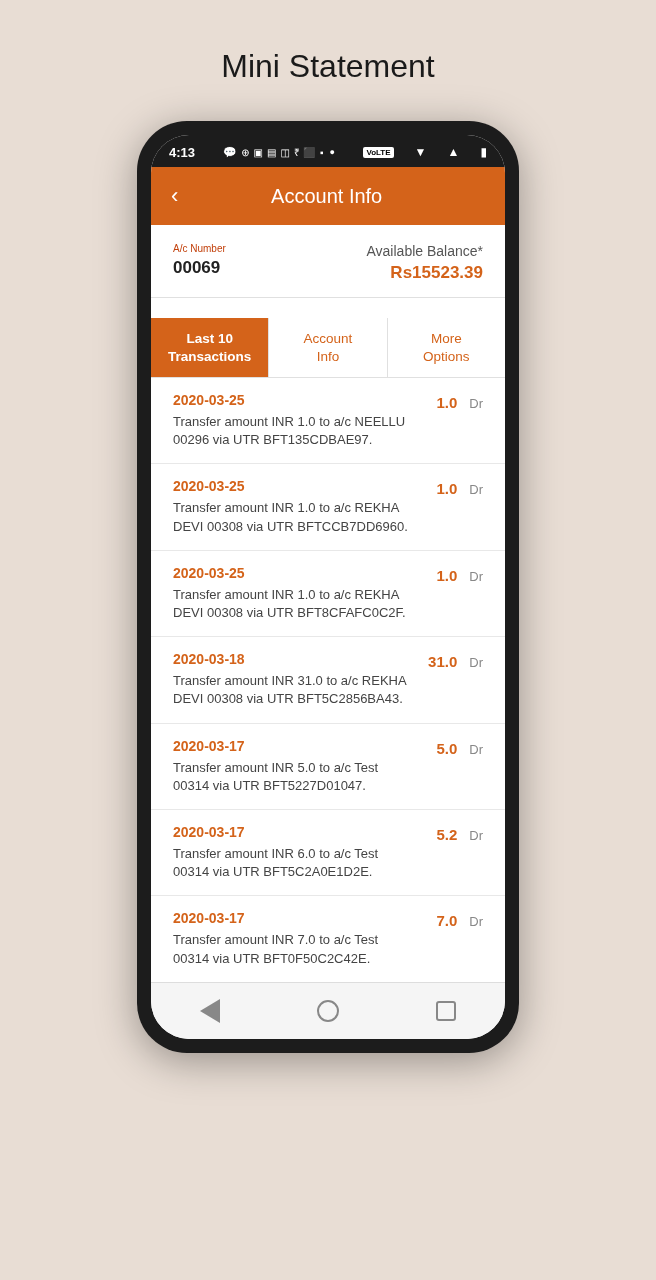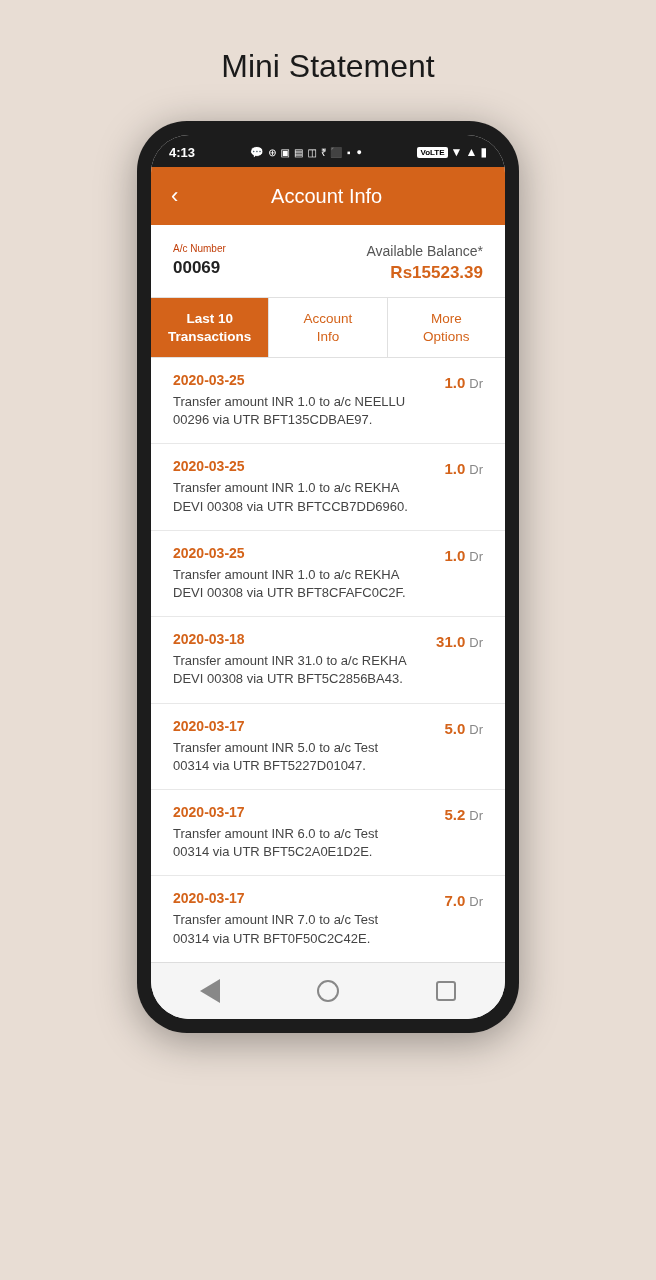--- a/index.html
+++ b/index.html
@@ -50,21 +50,21 @@
 
     .status-time {
       color: #fff;
       font-size: 13px;
       font-weight: 600;
     }
 
     .status-icon-group {
       display: flex;
       align-items: center;
-      gap: 3px;
+      gap: 21px;
     }
 
     .volte-badge {
       background: #fff;
       color: #000;
       font-size: 8px;
       font-weight: 700;
       padding: 1px 3px;
       border-radius: 2px;
     }
@@ -146,20 +146,21 @@
 
     .tab {
       flex: 1;
       text-align: center;
       padding: 12px 6px;
       font-size: 13.5px;
       color: #d4631a;
       cursor: pointer;
       border-right: 1px solid #e0e0e0;
       line-height: 1.3;
+      margin-top: 20px;
     }
 
     .tab:last-child {
       border-right: none;
     }
 
     .tab.active {
       background: #d4631a;
       color: #fff;
       font-weight: 600;
@@ -192,21 +193,21 @@
 
     .txn-desc {
       color: #444;
       font-size: 13px;
       line-height: 1.4;
     }
 
     .txn-right {
       display: flex;
       align-items: flex-start;
-      gap: 4px;
+      gap: 12px;
       padding-top: 2px;
       min-width: 60px;
       justify-content: flex-end;
     }
 
     .txn-amount {
       color: #d4631a;
       font-size: 15px;
       font-weight: 600;
     }

